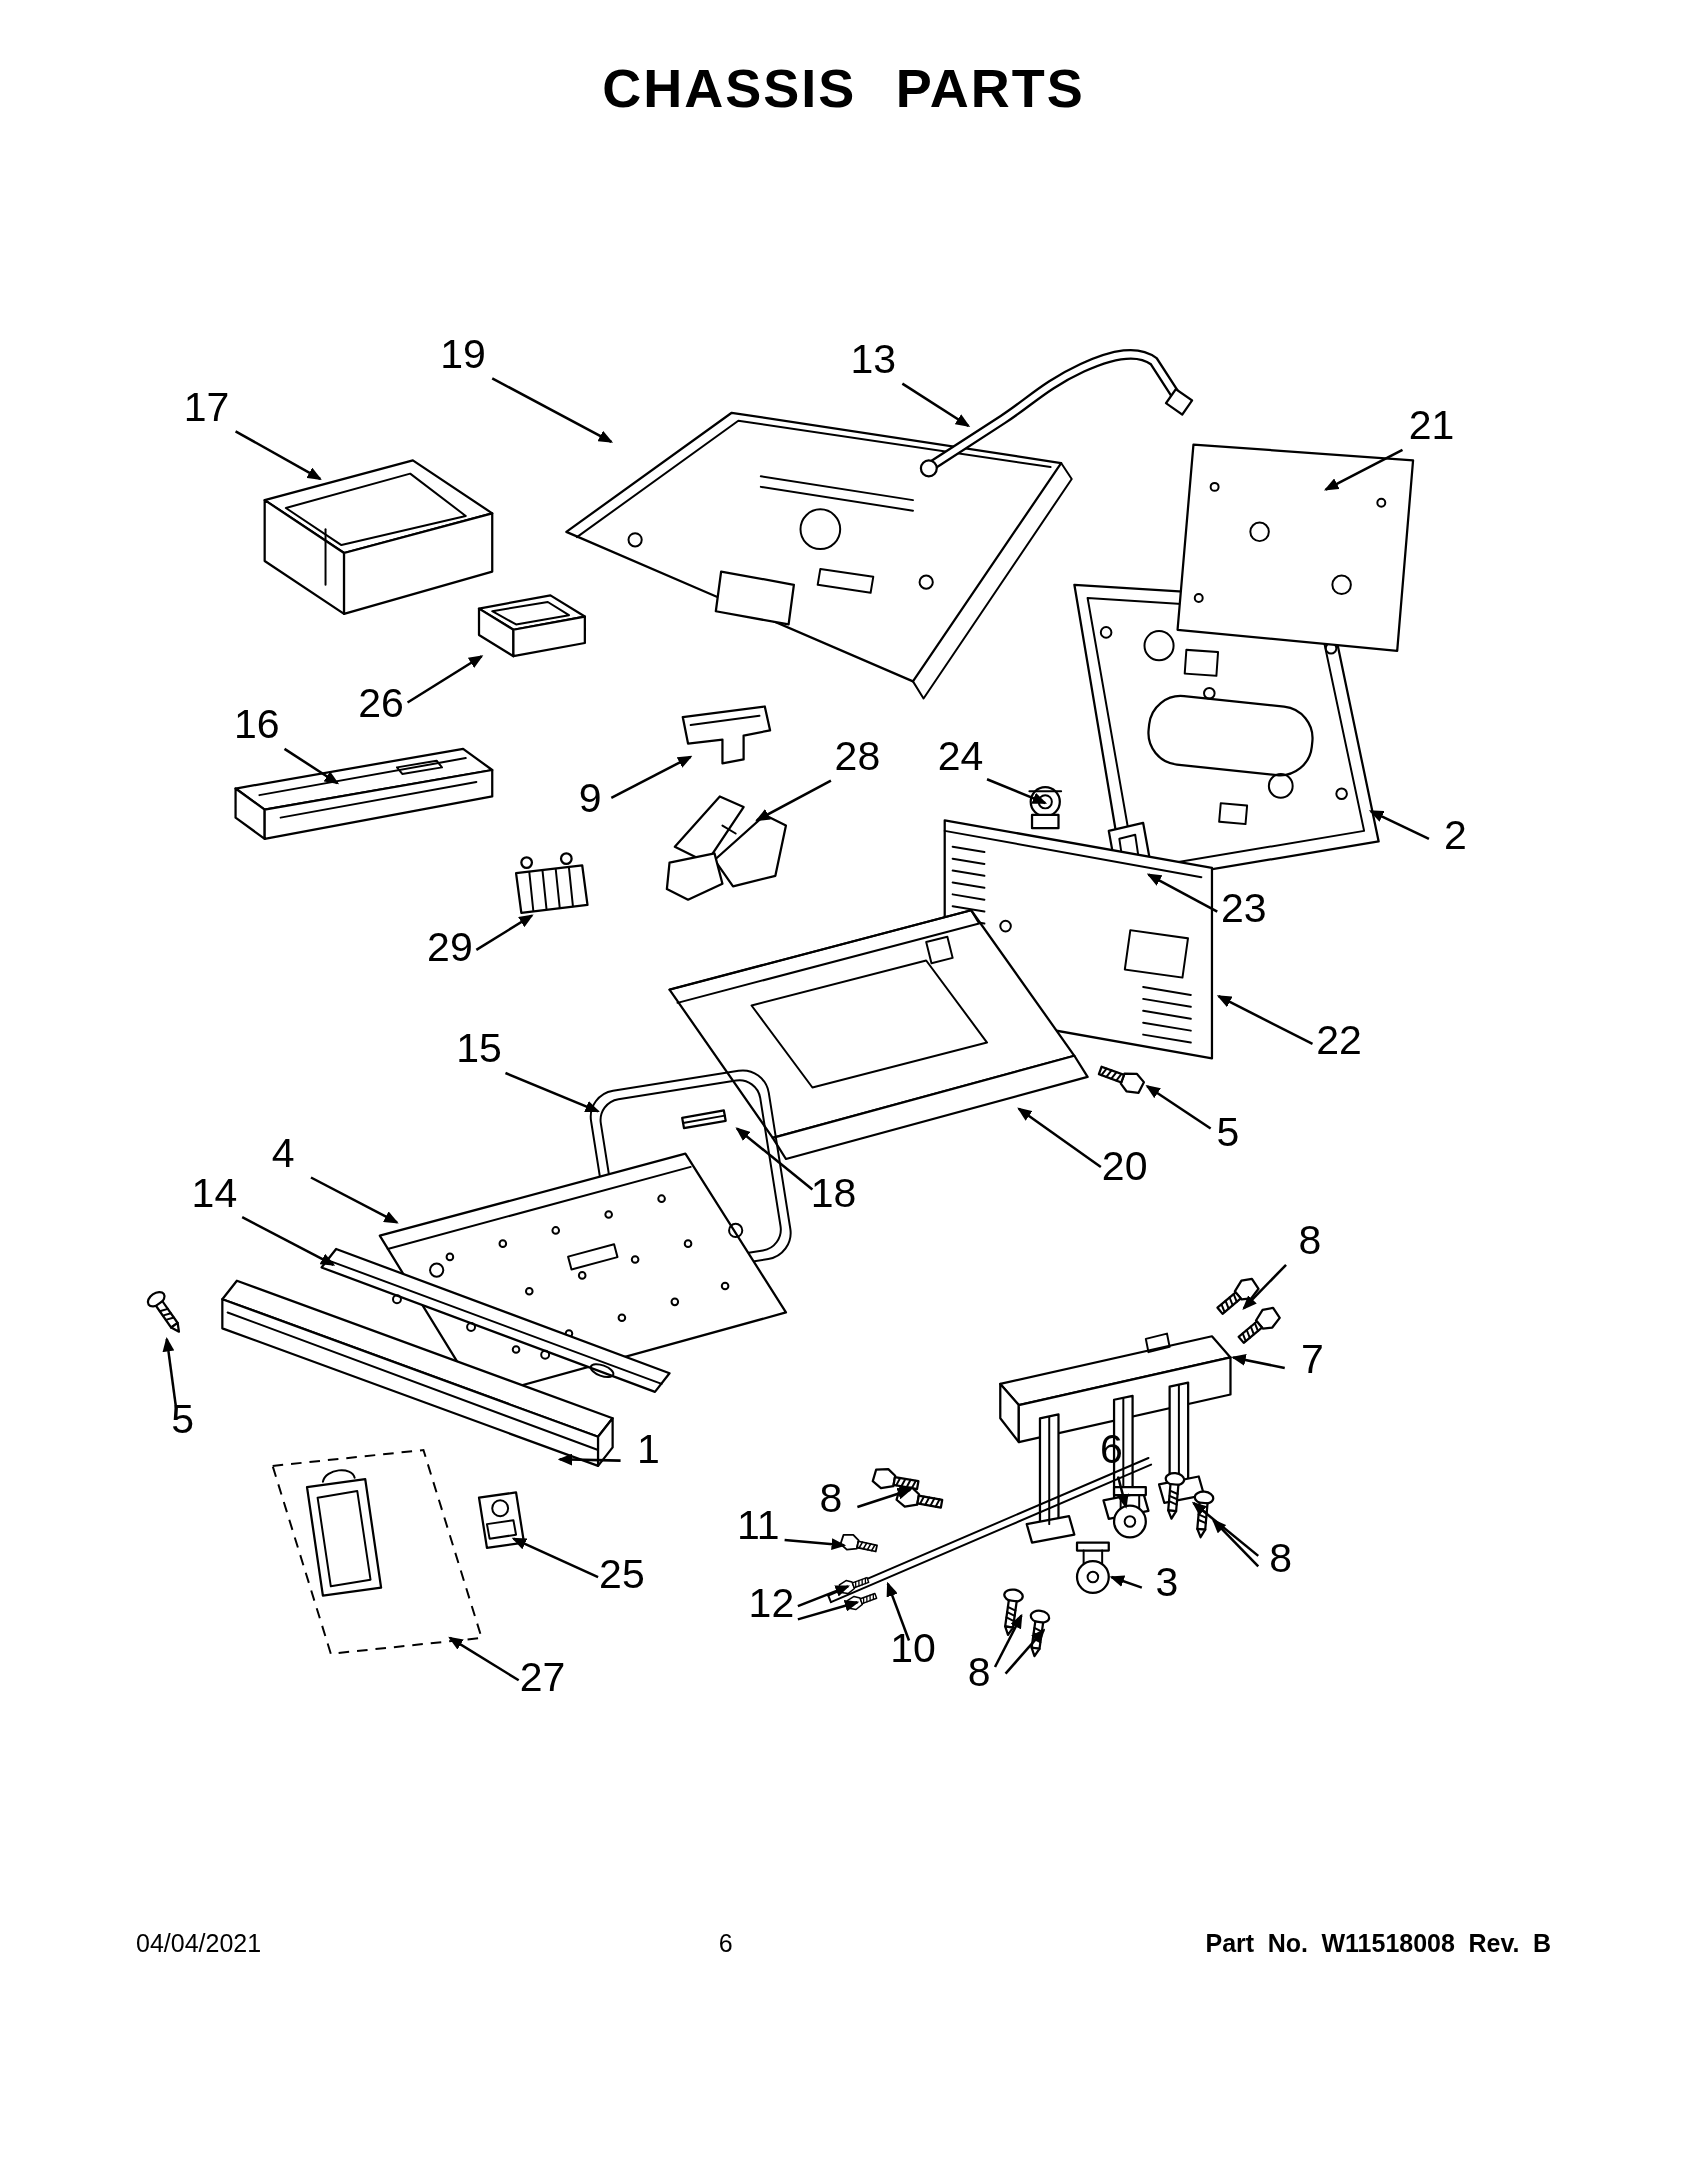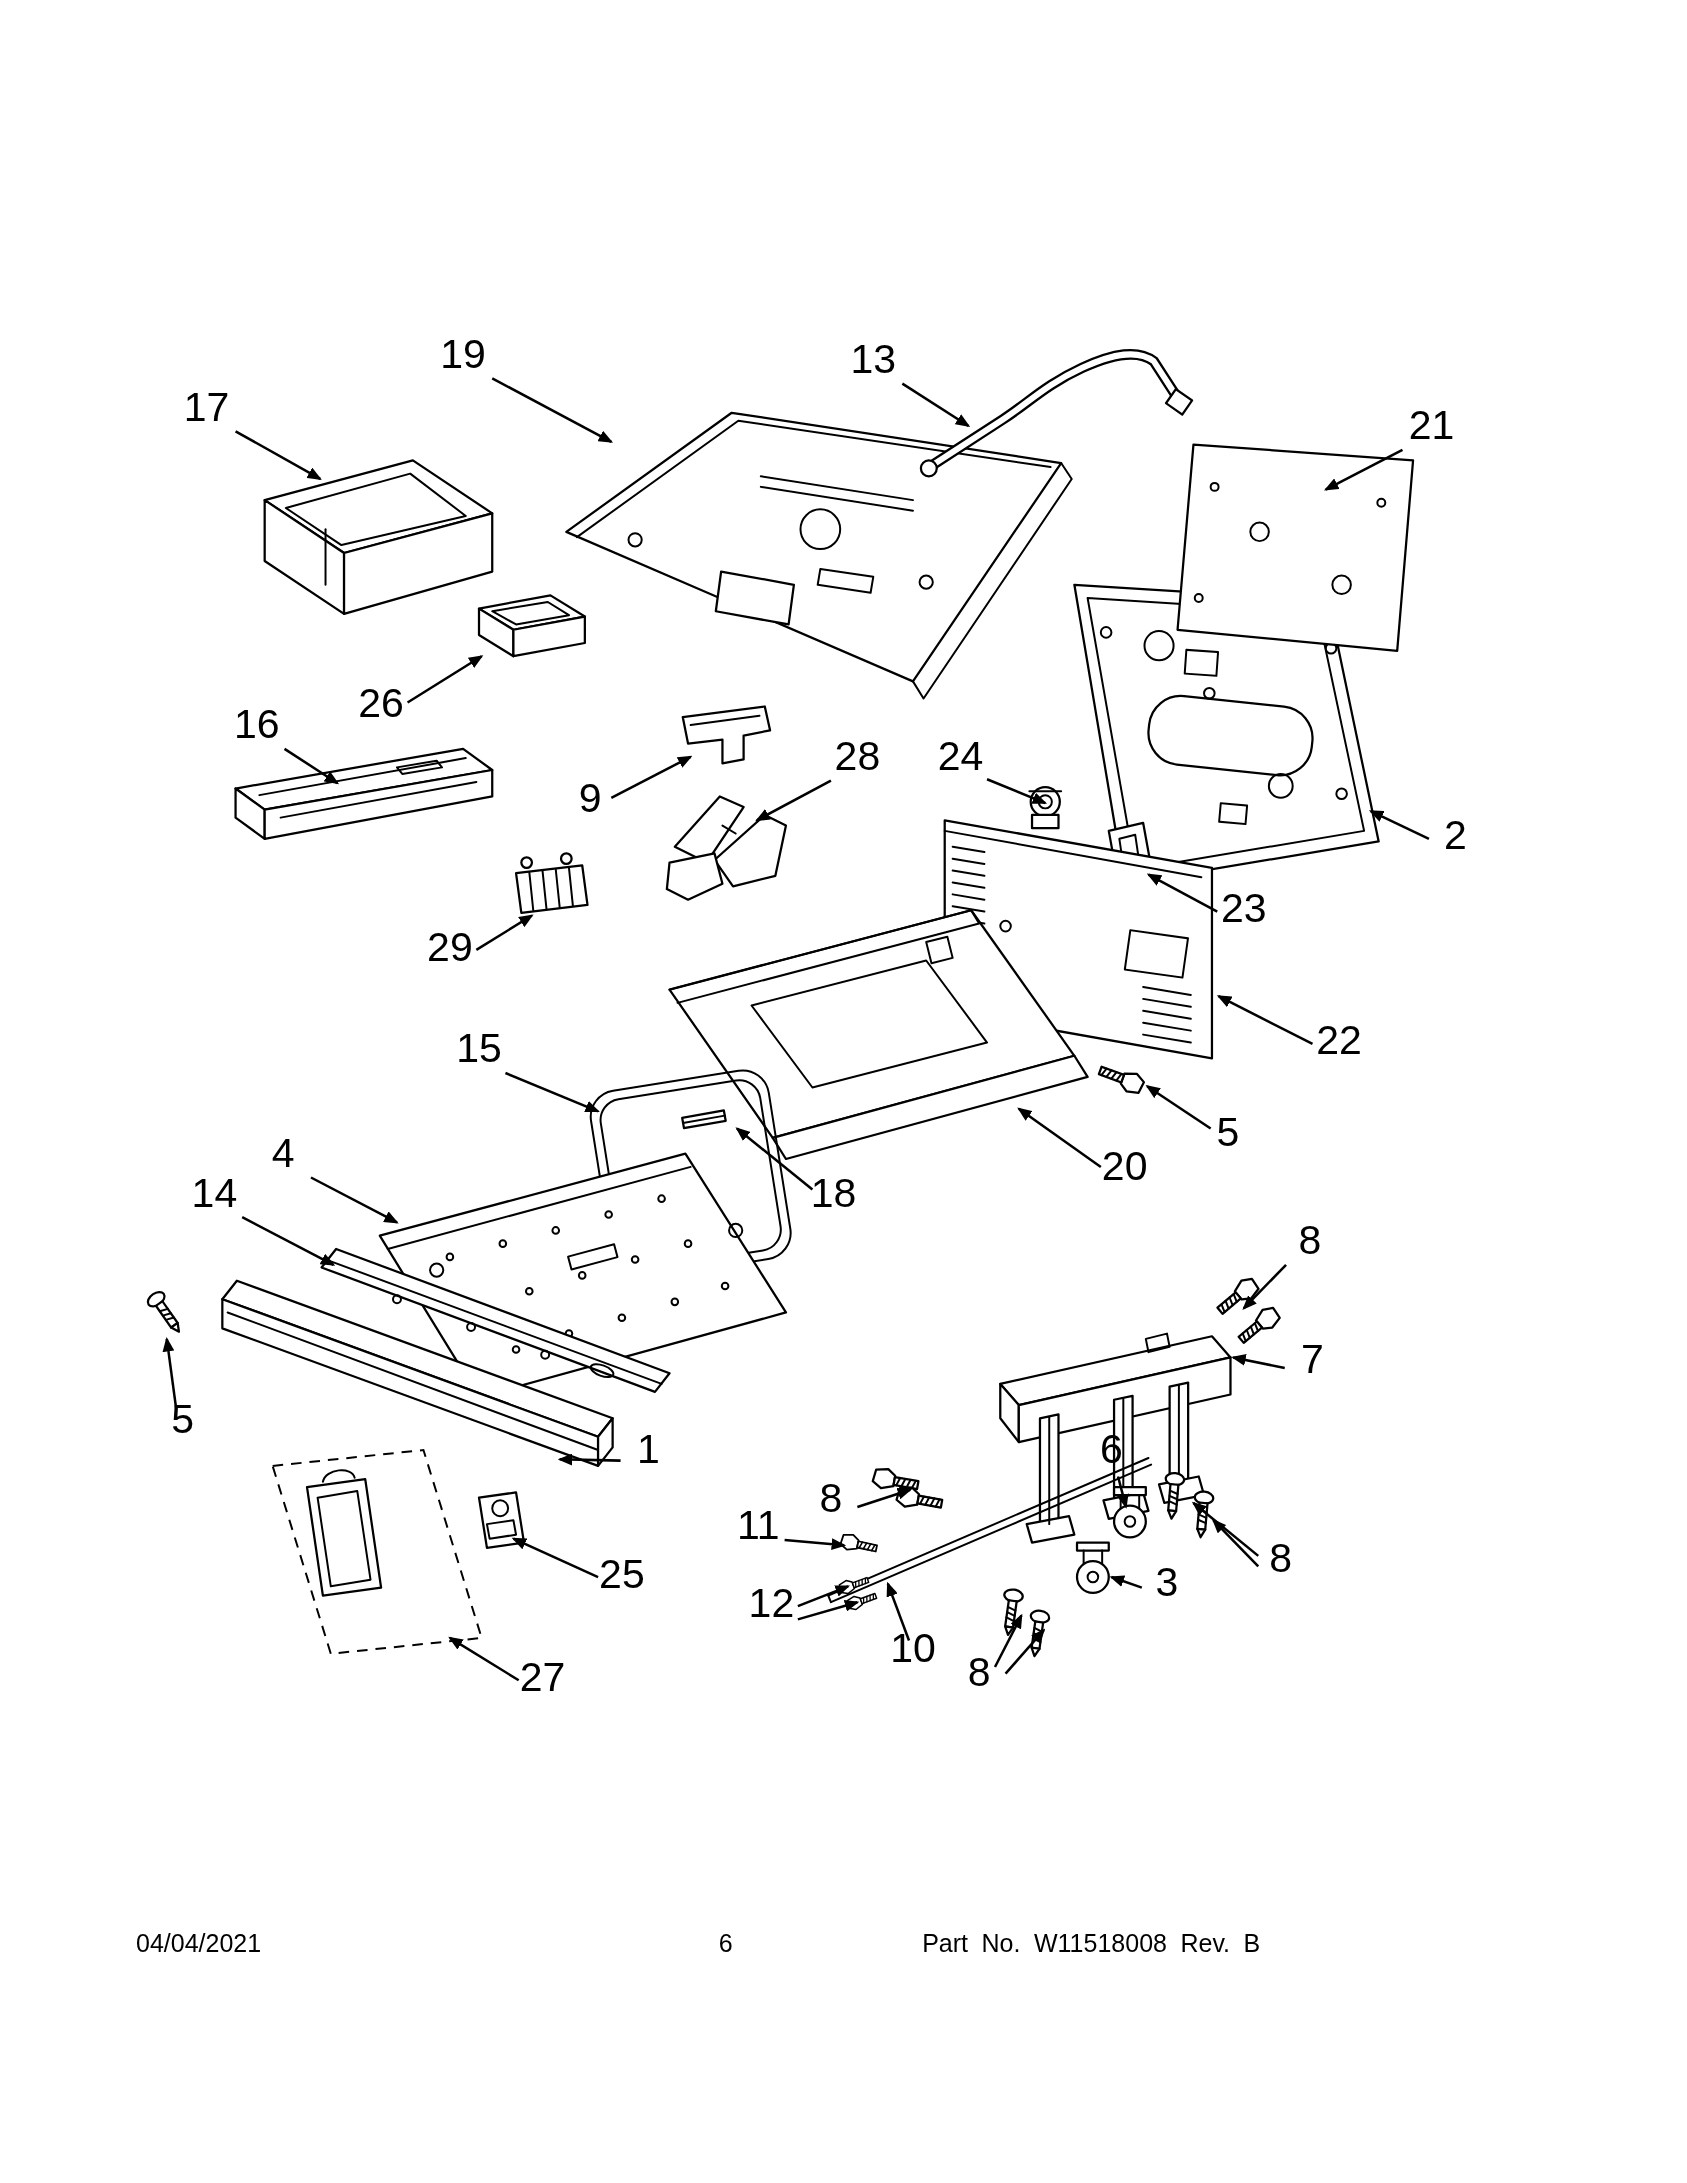--- a/index.html
+++ b/index.html
@@ -4,35 +4,36 @@
 <style>
   html,body{margin:0;padding:0;background:#fff;}
   .page{position:relative;width:1687px;height:2183px;background:#fff;overflow:hidden;
         font-family:"Liberation Sans",sans-serif;color:#000;}
   .title{position:absolute;top:57px;left:0;width:100%;text-align:center;
          font-size:54px;font-weight:bold;letter-spacing:2px;word-spacing:22.5px;}
   .footer{position:absolute;top:1929px;left:0;width:1687px;display:flex;
           font-size:25px;box-sizing:border-box;padding:0 136px;}
   .footer .f-left{flex:1;text-align:left;}
   .footer .f-center{flex:1;text-align:center;}
-  .footer .f-right{flex:1.6;word-spacing:6.6px;}
+  .footer .f-right{flex:1.6;text-align:right;word-spacing:6.6px;font-weight:bold;}
   svg#diagram-svg{position:absolute;top:0;left:0;}
   .p{fill:#fff;stroke:#000;stroke-width:1.7;stroke-linejoin:round;}
   .l{fill:none;stroke:#000;stroke-width:1.5;stroke-linejoin:round;stroke-linecap:round;}
   .dash{fill:none;stroke:#000;stroke-width:1.5;stroke-dasharray:8 6;}
   .pipe-outer{fill:none;stroke:#000;stroke-width:8;stroke-linecap:round;}
   .pipe-inner{fill:none;stroke:#fff;stroke-width:4.5;stroke-linecap:round;}
   .callout-line{stroke:#000;stroke-width:1.9;}
   .callout-num{font-family:"Liberation Sans",sans-serif;font-size:31px;text-anchor:middle;fill:#000;}
 </style>
 </head>
 <body>
 
 <div class="page">
 
+  <div class="title">CHASSIS PARTS</div>
 
   <svg id="diagram-svg" viewBox="0 0 1275 1650" width="1687" height="2183" xmlns="http://www.w3.org/2000/svg">
     <defs>
       <marker id="arrowhead" markerWidth="11" markerHeight="9" refX="9.5" refY="4.5" orient="auto" markerUnits="userSpaceOnUse">
         <path d="M0,0 L11,4.5 L0,9 z" fill="#000"></path>
       </marker>
       <g id="bolt-sym">
         <polygon points="-7,-6 2,-8 8,-4 8,4 -1,7 -8,3" class="p"></polygon>
         <rect x="8" y="-3" width="18" height="6" class="p"></rect>
         <line x1="12" y1="-3" x2="10" y2="3" class="l"></line>

